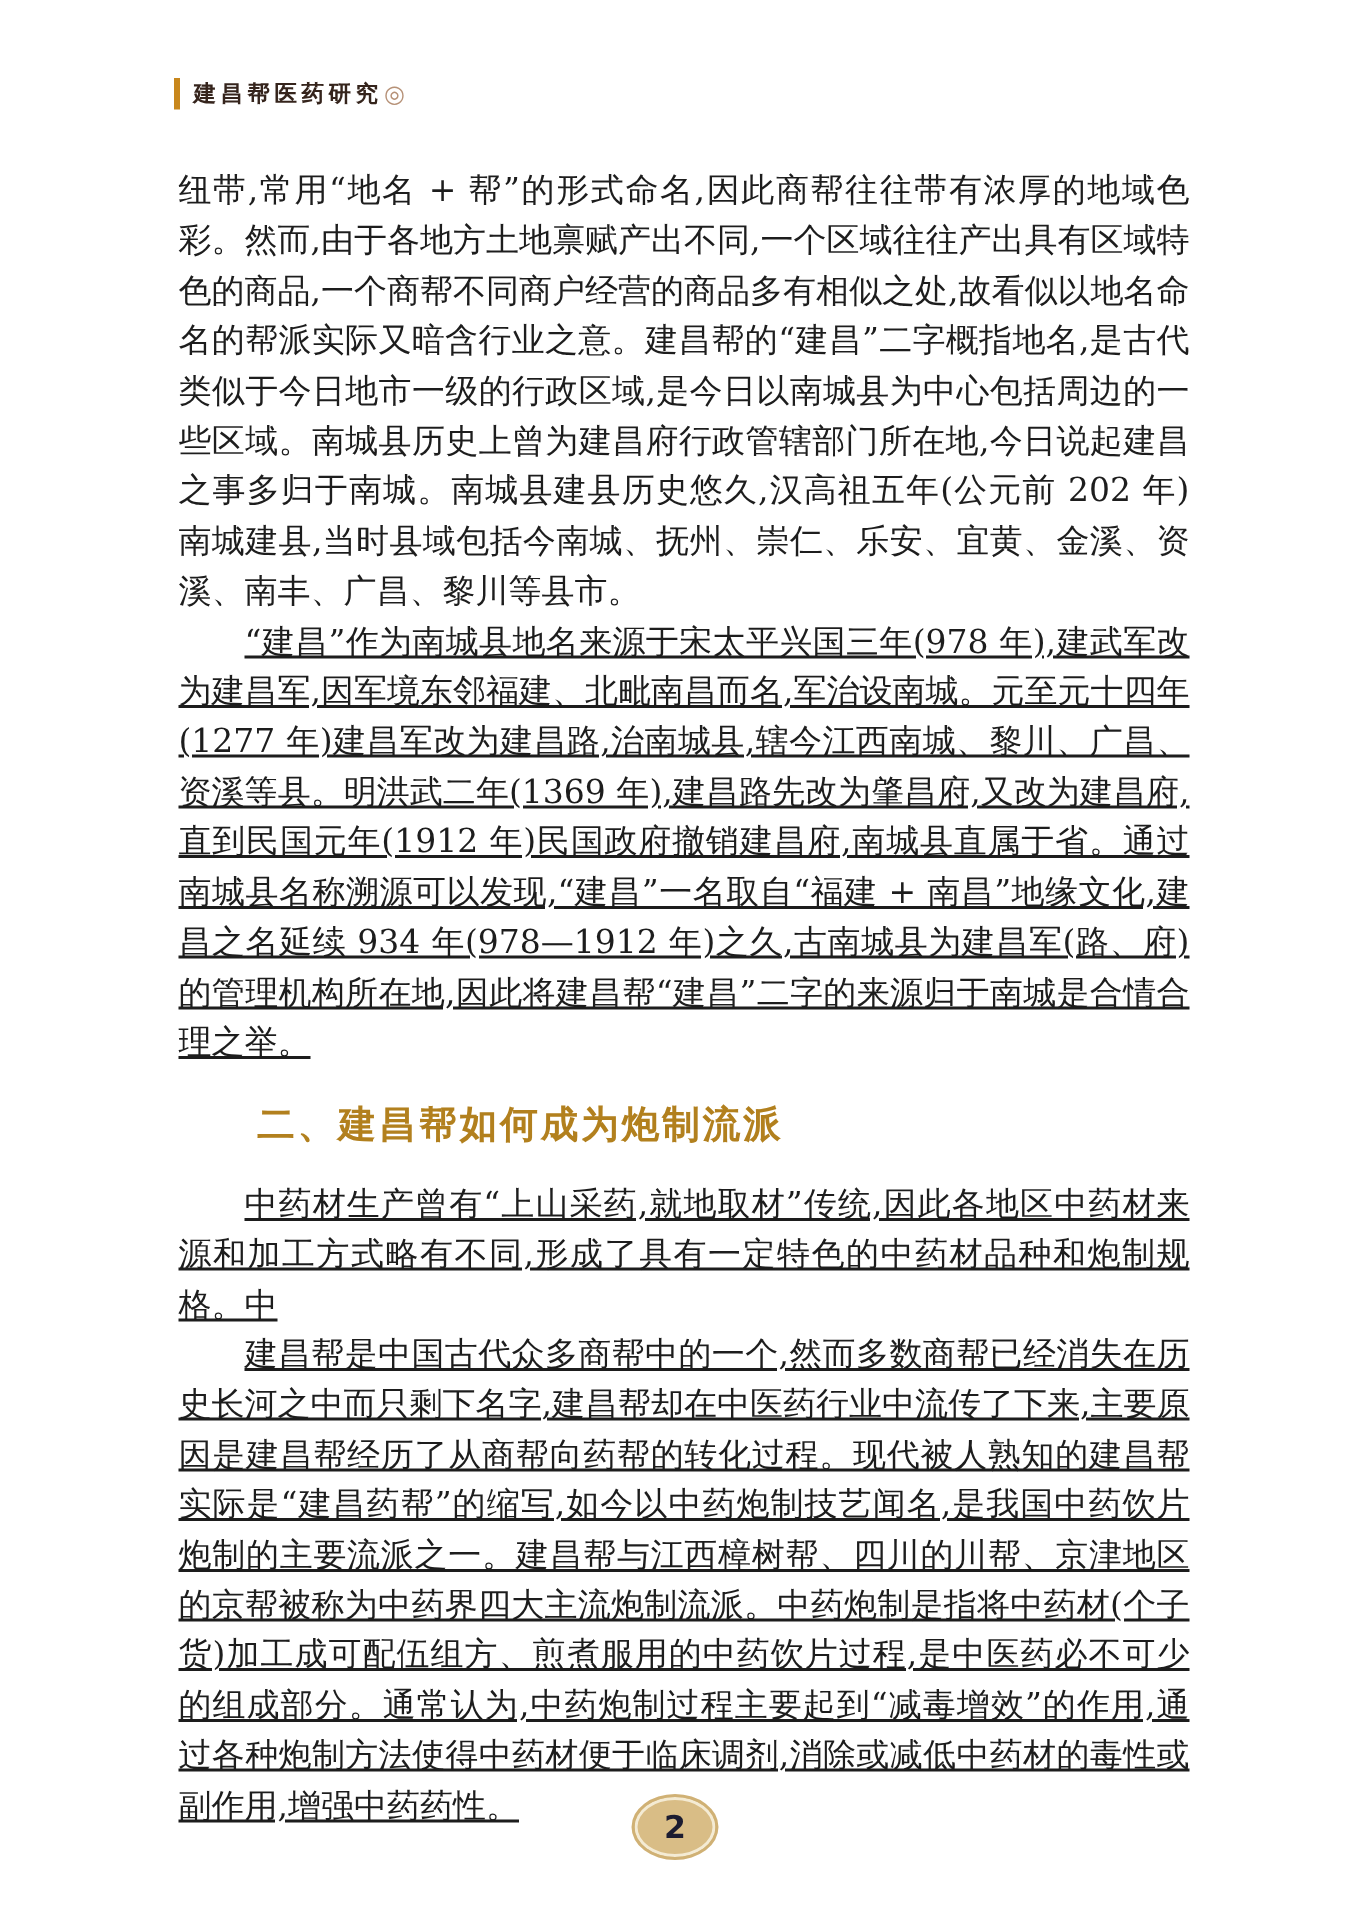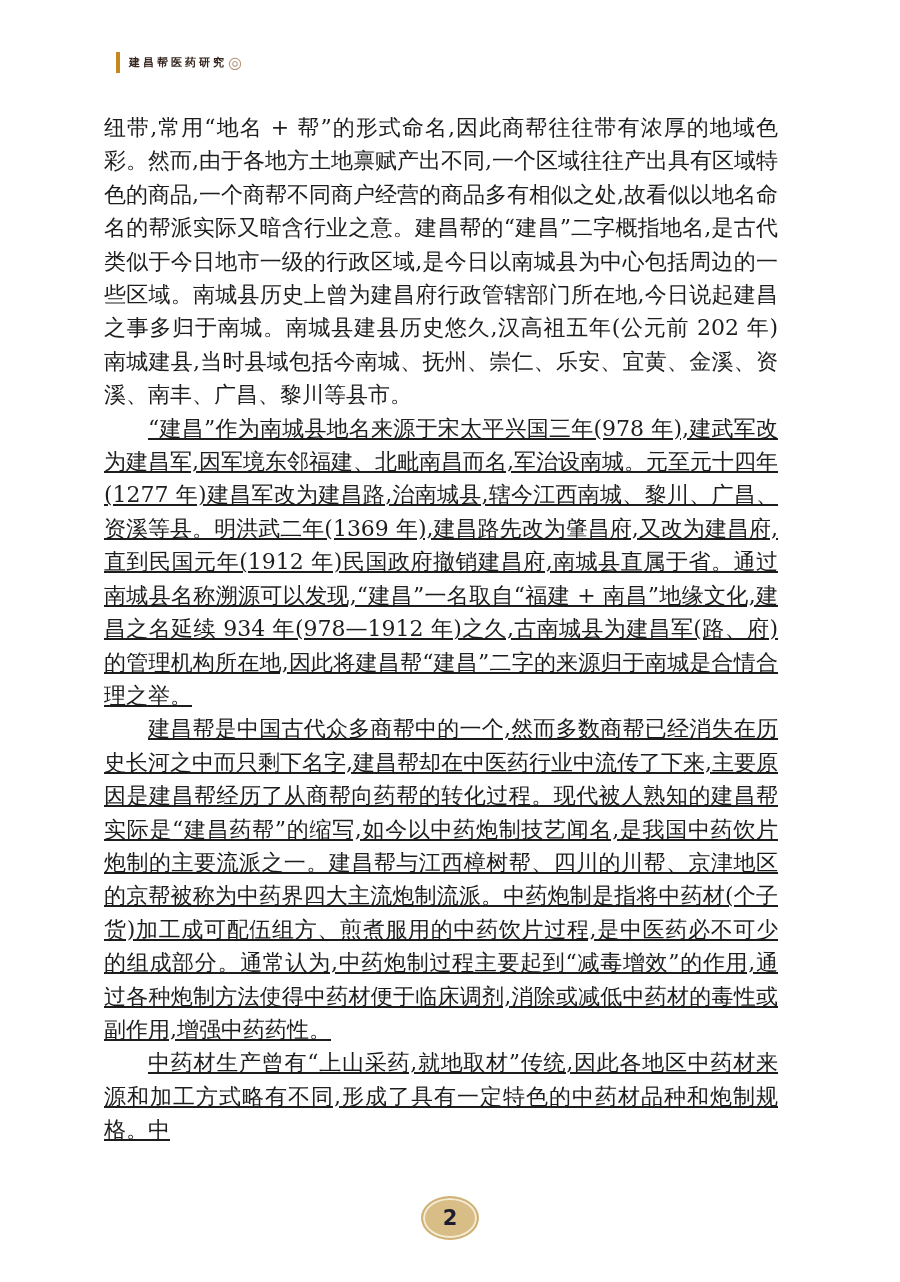--- a/index.html
+++ b/index.html
@@ -23,36 +23,36 @@
     display: flex;
     align-items: center;
   }
   .header-bar {
     width: 4px;
     height: 21px;
     background: #c8871c;
     margin-right: 9px;
   }
   .header-title {
-    font-size: 11px;
+    font-size: 15px;
     font-weight: bold;
     color: #35241c;
     letter-spacing: 3px;
   }
   .header-marker {
     font-size: 16px;
     color: #b69177;
     margin-left: 1px;
     line-height: 1;
   }
   
   .content {
     position: absolute;
     top: 111px;
-    left: 104px;
+    left: 119px;
     width: 674px;
     font-size: 22px;
     line-height: 33.4px;
     color: #1d1d1d;
     text-align: justify;
     text-justify: inter-ideograph;
   }
   .content p {
     margin: 0;
     padding: 0;
@@ -99,21 +99,22 @@
 
   <div class="running-header">
     <span class="header-bar"></span>
     <span class="header-title">建昌帮医药研究</span>
     <span class="header-marker">◎</span>
   </div>
 
   <div class="content">
     <p>纽带,常用“地名 + 帮”的形式命名,因此商帮往往带有浓厚的地域色彩。然而,由于各地方土地禀赋产出不同,一个区域往往产出具有区域特色的商品,一个商帮不同商户经营的商品多有相似之处,故看似以地名命名的帮派实际又暗含行业之意。建昌帮的“建昌”二字概指地名,是古代类似于今日地市一级的行政区域,是今日以南城县为中心包括周边的一些区域。南城县历史上曾为建昌府行政管辖部门所在地,今日说起建昌之事多归于南城。南城县建县历史悠久,汉高祖五年(公元前 202 年)南城建县,当时县域包括今南城、抚州、崇仁、乐安、宜黄、金溪、资溪、南丰、广昌、黎川等县市。</p>
     <p class="indent">“建昌”作为南城县地名来源于宋太平兴国三年(978 年),建武军改为建昌军,因军境东邻福建、北毗南昌而名,军治设南城。元至元十四年(1277 年)建昌军改为建昌路,治南城县,辖今江西南城、黎川、广昌、资溪等县。明洪武二年(1369 年),建昌路先改为肇昌府,又改为建昌府,直到民国元年(1912 年)民国政府撤销建昌府,南城县直属于省。通过南城县名称溯源可以发现,“建昌”一名取自“福建 + 南昌”地缘文化,建昌之名延续 934 年(978—1912 年)之久,古南城县为建昌军(路、府)的管理机构所在地,因此将建昌帮“建昌”二字的来源归于南城是合情合理之举。</p>
+    <h2 class="section-heading">二、建昌帮如何成为炮制流派</h2>
+    <p class="indent">中药材生产曾有“上山采药,就地取材”传统,因此各地区中药材来源和加工方式略有不同,形成了具有一定特色的中药材品种和炮制规格。中</p>
     <p class="indent">建昌帮是中国古代众多商帮中的一个,然而多数商帮已经消失在历史长河之中而只剩下名字,建昌帮却在中医药行业中流传了下来,主要原因是建昌帮经历了从商帮向药帮的转化过程。现代被人熟知的建昌帮实际是“建昌药帮”的缩写,如今以中药炮制技艺闻名,是我国中药饮片炮制的主要流派之一。建昌帮与江西樟树帮、四川的川帮、京津地区的京帮被称为中药界四大主流炮制流派。中药炮制是指将中药材(个子货)加工成可配伍组方、煎煮服用的中药饮片过程,是中医药必不可少的组成部分。通常认为,中药炮制过程主要起到“减毒增效”的作用,通过各种炮制方法使得中药材便于临床调剂,消除或减低中药材的毒性或副作用,增强中药药性。</p>
-    <p class="indent">中药材生产曾有“上山采药,就地取材”传统,因此各地区中药材来源和加工方式略有不同,形成了具有一定特色的中药材品种和炮制规格。中</p>
   </div>
 
   <div class="page-number-badge">
     <span>2</span>
   </div>
 
 </div>
 
 </body></html>

